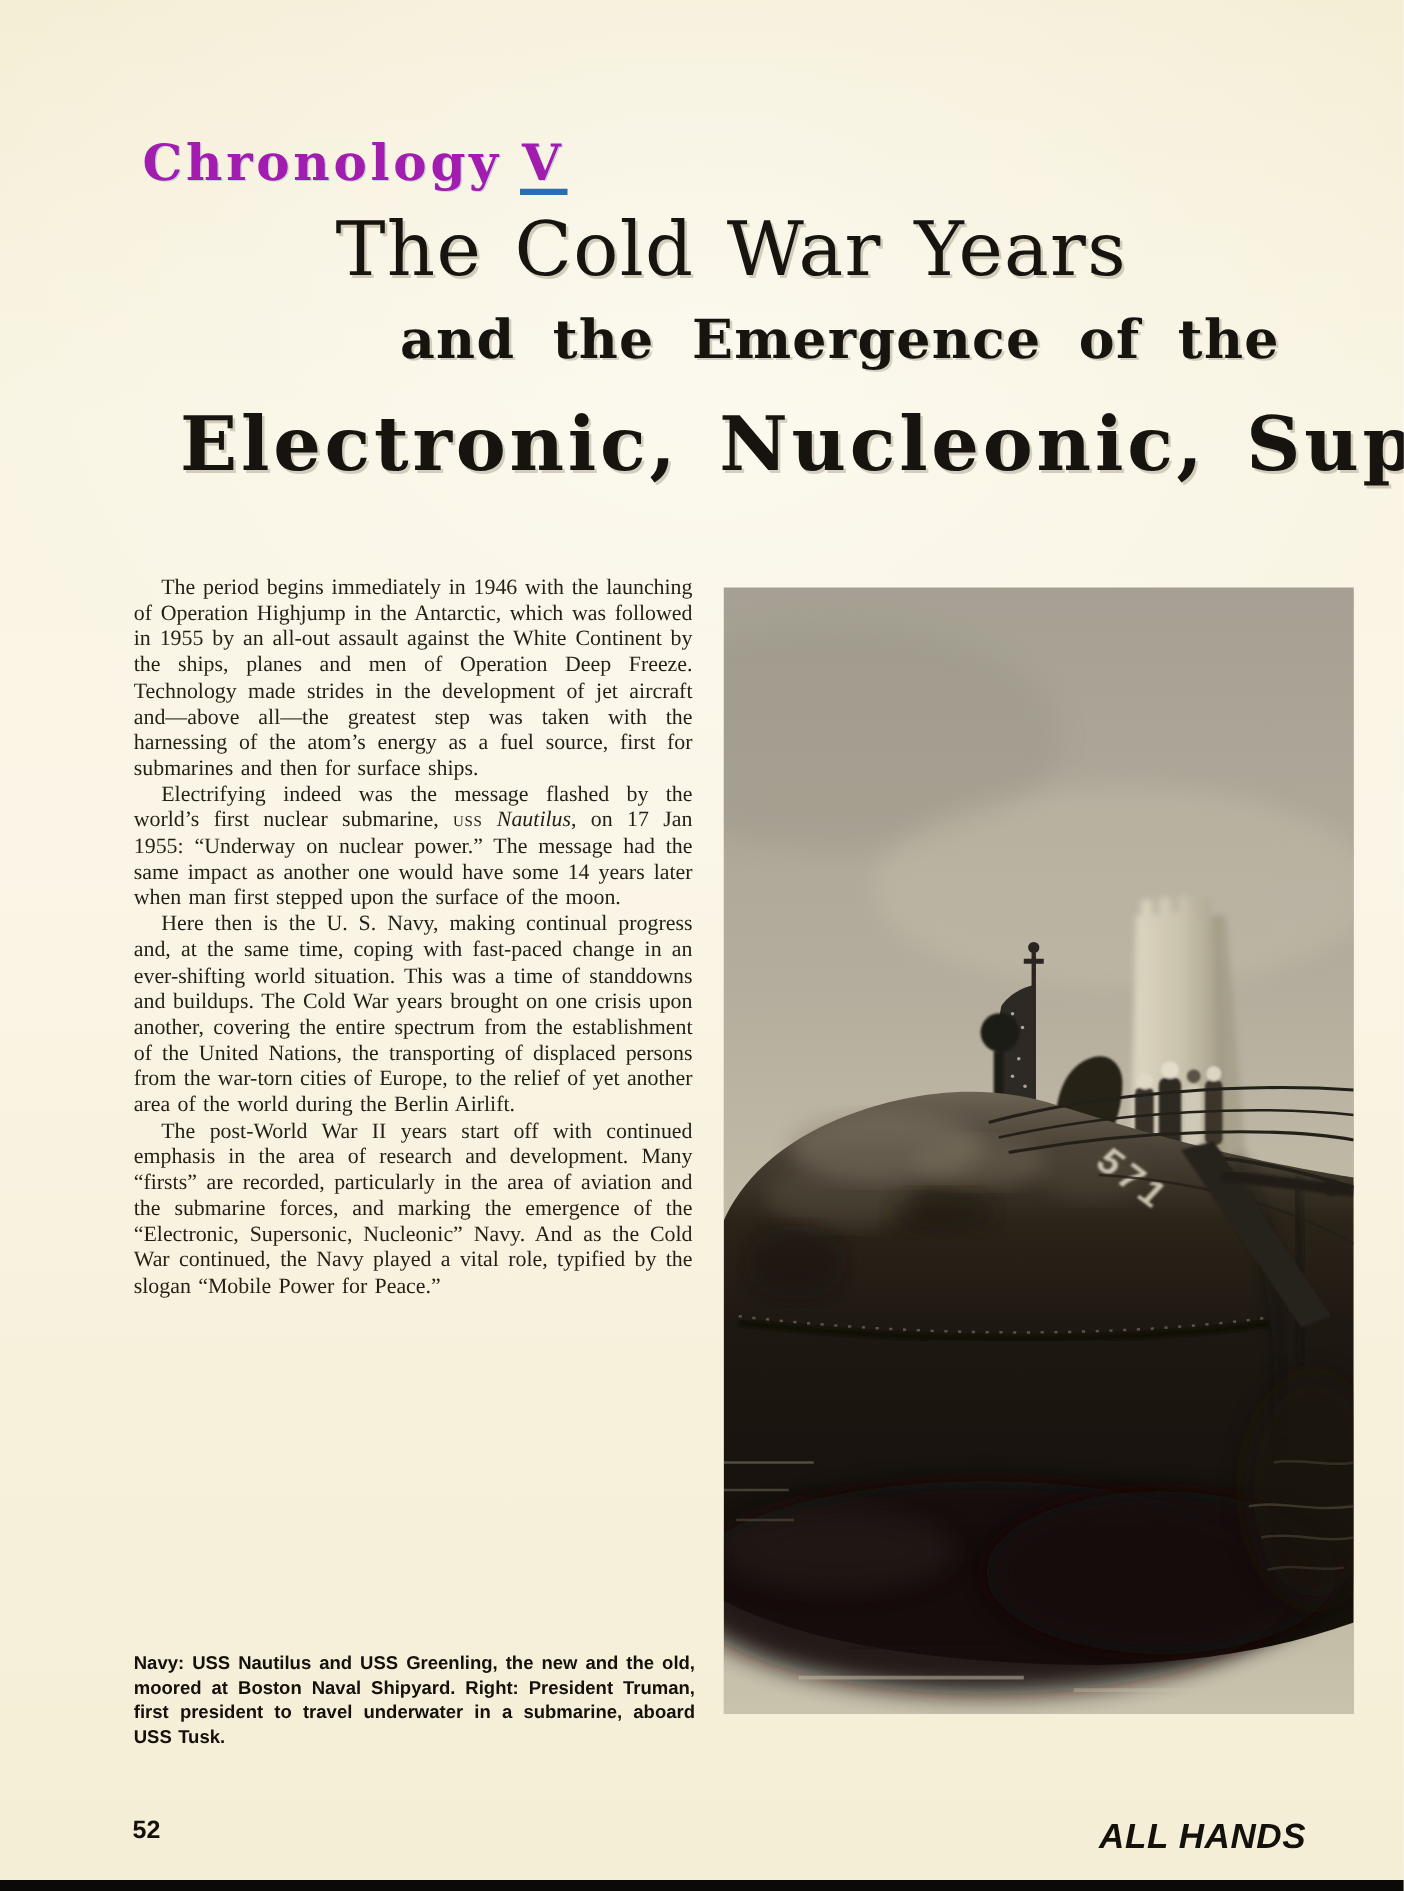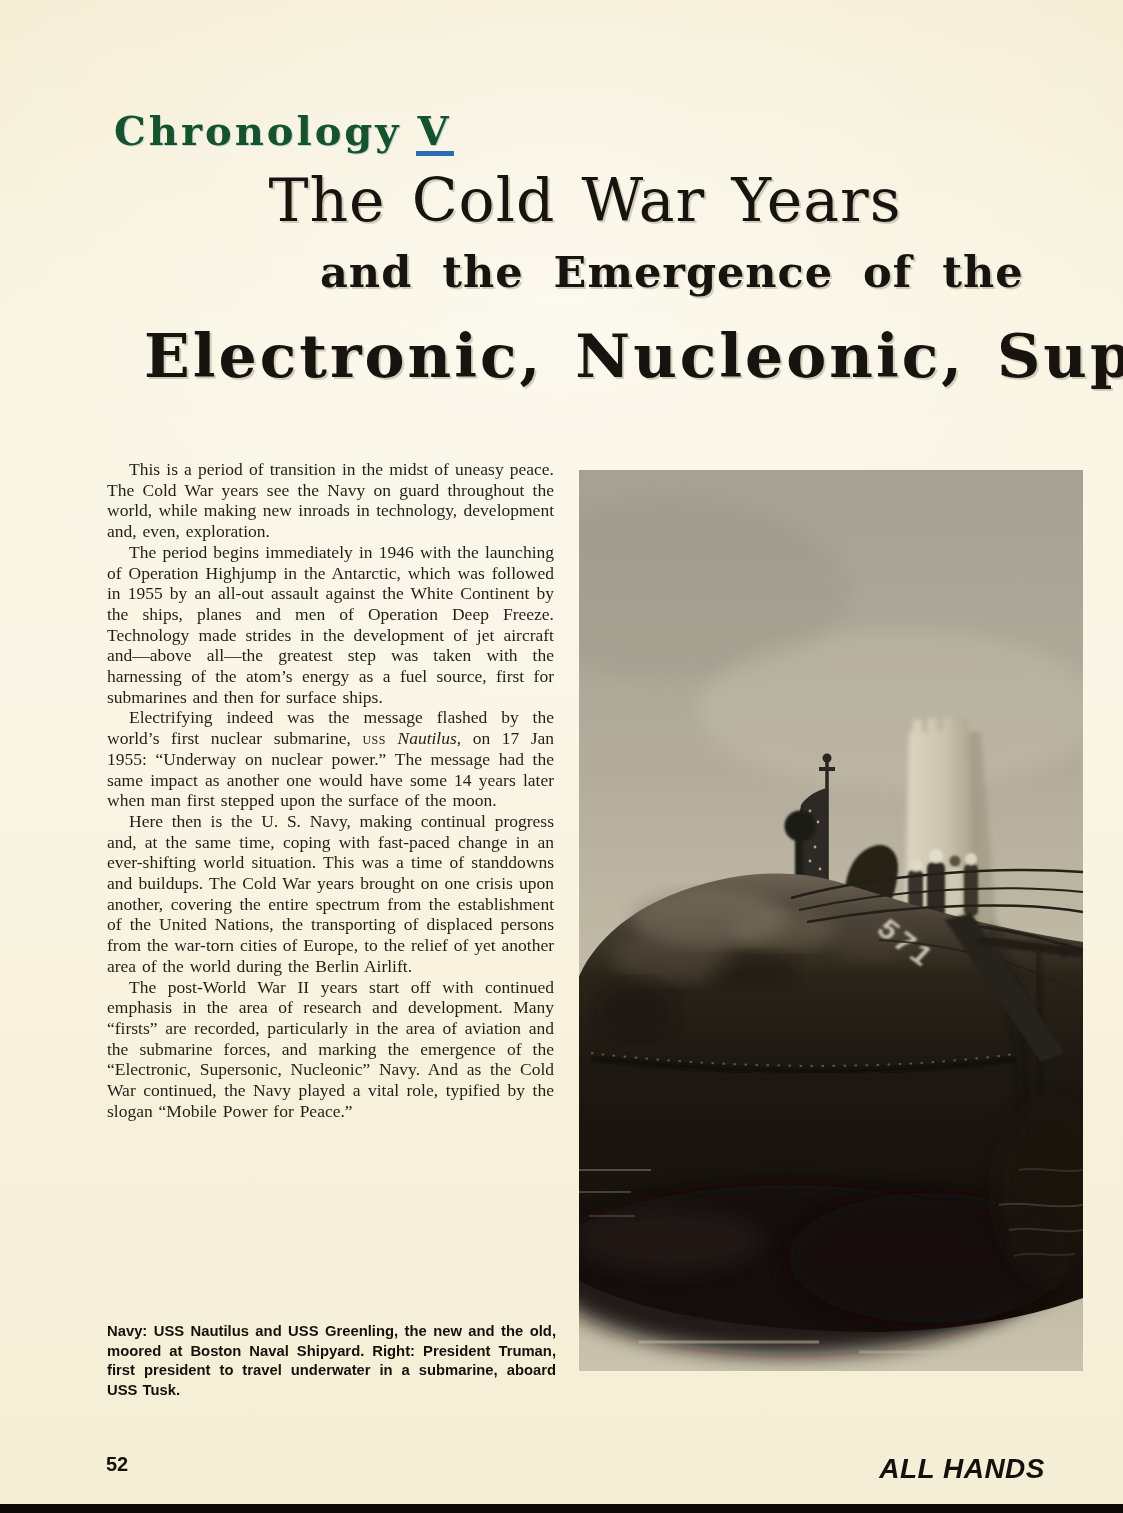--- a/index.html
+++ b/index.html
@@ -7,21 +7,21 @@
     width:1123px;height:1513px;position:relative;overflow:hidden;
     background:
       radial-gradient(ellipse 900px 700px at 50% 18%, rgba(255,255,255,.45), rgba(255,255,255,0) 70%),
       linear-gradient(180deg,#f5eed6 0%,#f9f4e2 22%,#faf5e6 45%,#f7f1dc 72%,#f5eed6 100%);
     font-family:"Liberation Serif", serif;
     color:#211d15;
   }
   .kicker{
     position:absolute;left:114px;top:107px;
     font-family:"DejaVu Serif", serif;font-weight:bold;
-    font-size:40px;line-height:48px;color:#14532d;letter-spacing:3px;
+    font-size:40px;line-height:48px;color:#a21caf;letter-spacing:3px;
     text-shadow:1px 1px 0 rgba(43,108,179,.25);
     white-space:nowrap;
   }
   .kicker .numeral{display:inline-block;border-bottom:5px solid #2b6cb3;padding:0 2px 0px 2px;margin-left:14px;line-height:40px;}
   .title1{
     position:absolute;left:170px;top:168px;width:830px;margin:0;text-align:center;
     font-family:"DejaVu Serif", serif;font-weight:normal;font-size:60px;line-height:64px;
     color:#17130e;letter-spacing:1px;word-spacing:6px;white-space:nowrap;
     text-shadow:2px 2px 0 rgba(70,58,34,.22);
   }
@@ -72,21 +72,20 @@
 
 <div class="kicker">
   <span>Chronology</span><span class="numeral">V</span>
 </div>
 
 <h1 class="title1">The Cold War Years</h1>
 <h2 class="title2">and the Emergence of the</h2>
 <h2 class="title3">Electronic, Nucleonic, Sup</h2>
 
 <div class="article">
-    <p>This is a period of transition in the midst of uneasy peace. The Cold War years see the Navy on guard throughout the world, while making new inroads in technology, development and, even, exploration.</p>
     <p>The period begins immediately in 1946 with the launching of Operation Highjump in the Antarctic, which was followed in 1955 by an all-out assault against the White Continent by the ships, planes and men of Operation Deep Freeze. Technology made strides in the development of jet aircraft and—above all—the greatest step was taken with the harnessing of the atom’s energy as a fuel source, first for submarines and then for surface ships.</p>
     <p>Electrifying indeed was the message flashed by the world’s first nuclear submarine, <span class="sc">uss</span> <i>Nautilus</i>, on 17 Jan 1955: “Underway on nuclear power.” The message had the same impact as another one would have some 14 years later when man first stepped upon the surface of the moon.</p>
     <p>Here then is the U. S. Navy, making continual progress and, at the same time, coping with fast-paced change in an ever-shifting world situation. This was a time of standdowns and buildups. The Cold War years brought on one crisis upon another, covering the entire spectrum from the establishment of the United Nations, the transporting of displaced persons from the war-torn cities of Europe, to the relief of yet another area of the world during the Berlin Airlift.</p>
     <p>The post-World War II years start off with continued emphasis in the area of research and development. Many “firsts” are recorded, particularly in the area of aviation and the submarine forces, and marking the emergence of the “Electronic, Supersonic, Nucleonic” Navy. And as the Cold War continued, the Navy played a vital role, typified by the slogan “Mobile Power for Peace.”</p>
   </div>
 
 <p class="caption">Navy: USS Nautilus and USS Greenling, the new and the old, moored at Boston Naval Shipyard. Right: President Truman, first president to travel underwater in a submarine, aboard USS Tusk.</p>
 
 <div class="photo">
   <svg width="504" height="901" viewBox="0 0 504 901">

